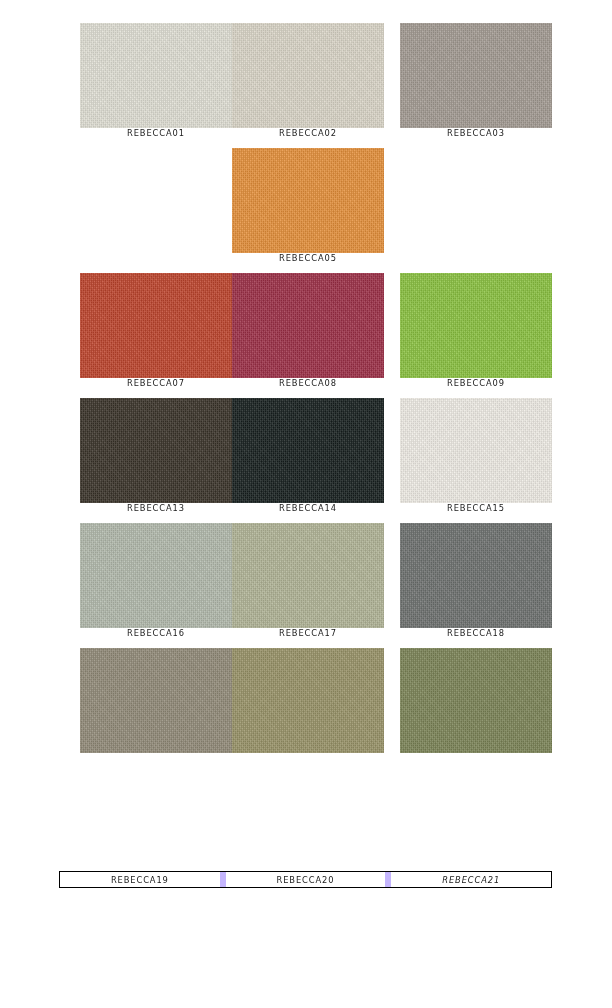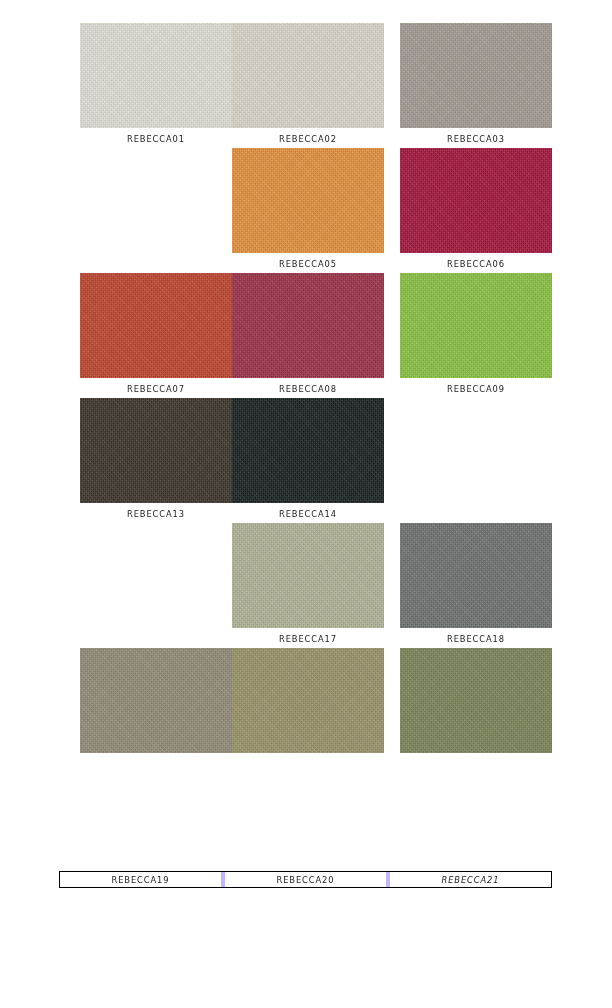--- a/index.html
+++ b/index.html
@@ -88,21 +88,20 @@
         rgba(0,0,0,0.03) 3px);
     pointer-events: none;
     opacity: 0.75;
   }
 
   .label {
     text-align: center;
     font-size: 8.3px;
     letter-spacing: 0.9px;
     color: #1a1a1a;
-    padding-top: 6px;
     white-space: nowrap;
     font-family: "DejaVu Sans", "Liberation Sans", sans-serif;
   }
 
   
   .strip {
     position: absolute;
     left: 59px;
     top: 871px;
     width: 493px;
@@ -114,21 +113,21 @@
   }
   .strip-cell {
     flex: 1 1 0;
     display: flex;
     align-items: center;
     justify-content: center;
     font-size: 8.3px;
     letter-spacing: 0.9px;
     color: #1a1a1a;
     white-space: nowrap;
-    border-right: 4px solid #c4b5fd;
+    border-right: 6px solid #c4b5fd;
     box-sizing: border-box;
   }
   .strip-cell:last-child { border-right: none; font-style: italic; }
 </style>
 </head>
 <body>
 
 <div id="sheet">
 
   <div class="grid">
@@ -146,24 +145,20 @@
         <div class="swatch" style="background-color: rgb(165, 156, 148);"></div>
         <div class="label">REBECCA03</div>
       </div>
     </div>
 
     <div class="row">
       <div class="cell c1">
         <div class="swatch" style="background-color: rgb(232, 145, 58);"></div>
         <div class="label">REBECCA05</div>
       </div>
-      <div class="cell c2">
-        <div class="swatch" style="background-color: rgb(166, 18, 58);"></div>
-        <div class="label">REBECCA06</div>
-      </div>
     </div>
 
     <div class="row">
       <div class="cell c0">
         <div class="swatch" style="background-color: rgb(192, 68, 44);"></div>
         <div class="label">REBECCA07</div>
       </div>
       <div class="cell c1">
         <div class="swatch" style="background-color: rgb(158, 47, 71);"></div>
         <div class="label">REBECCA08</div>
@@ -177,23 +172,31 @@
 
     <div class="row">
       <div class="cell c0">
         <div class="swatch" style="background-color: rgb(58, 51, 41);"></div>
         <div class="label">REBECCA13</div>
       </div>
       <div class="cell c1">
         <div class="swatch" style="background-color: rgb(22, 31, 30);"></div>
         <div class="label">REBECCA14</div>
       </div>
-    </div>
-
-    <div class="row">
+      <div class="cell c2">
+        <div class="swatch" style="background-color: rgb(242, 239, 232);"></div>
+        <div class="label">REBECCA15</div>
+      </div>
+    </div>
+
+    <div class="row">
+      <div class="cell c0">
+        <div class="swatch" style="background-color: rgb(180, 188, 174);"></div>
+        <div class="label">REBECCA16</div>
+      </div>
       <div class="cell c1">
         <div class="swatch" style="background-color: rgb(179, 182, 152);"></div>
         <div class="label">REBECCA17</div>
       </div>
       <div class="cell c2">
         <div class="swatch" style="background-color: rgb(110, 114, 112);"></div>
         <div class="label">REBECCA18</div>
       </div>
     </div>
 

